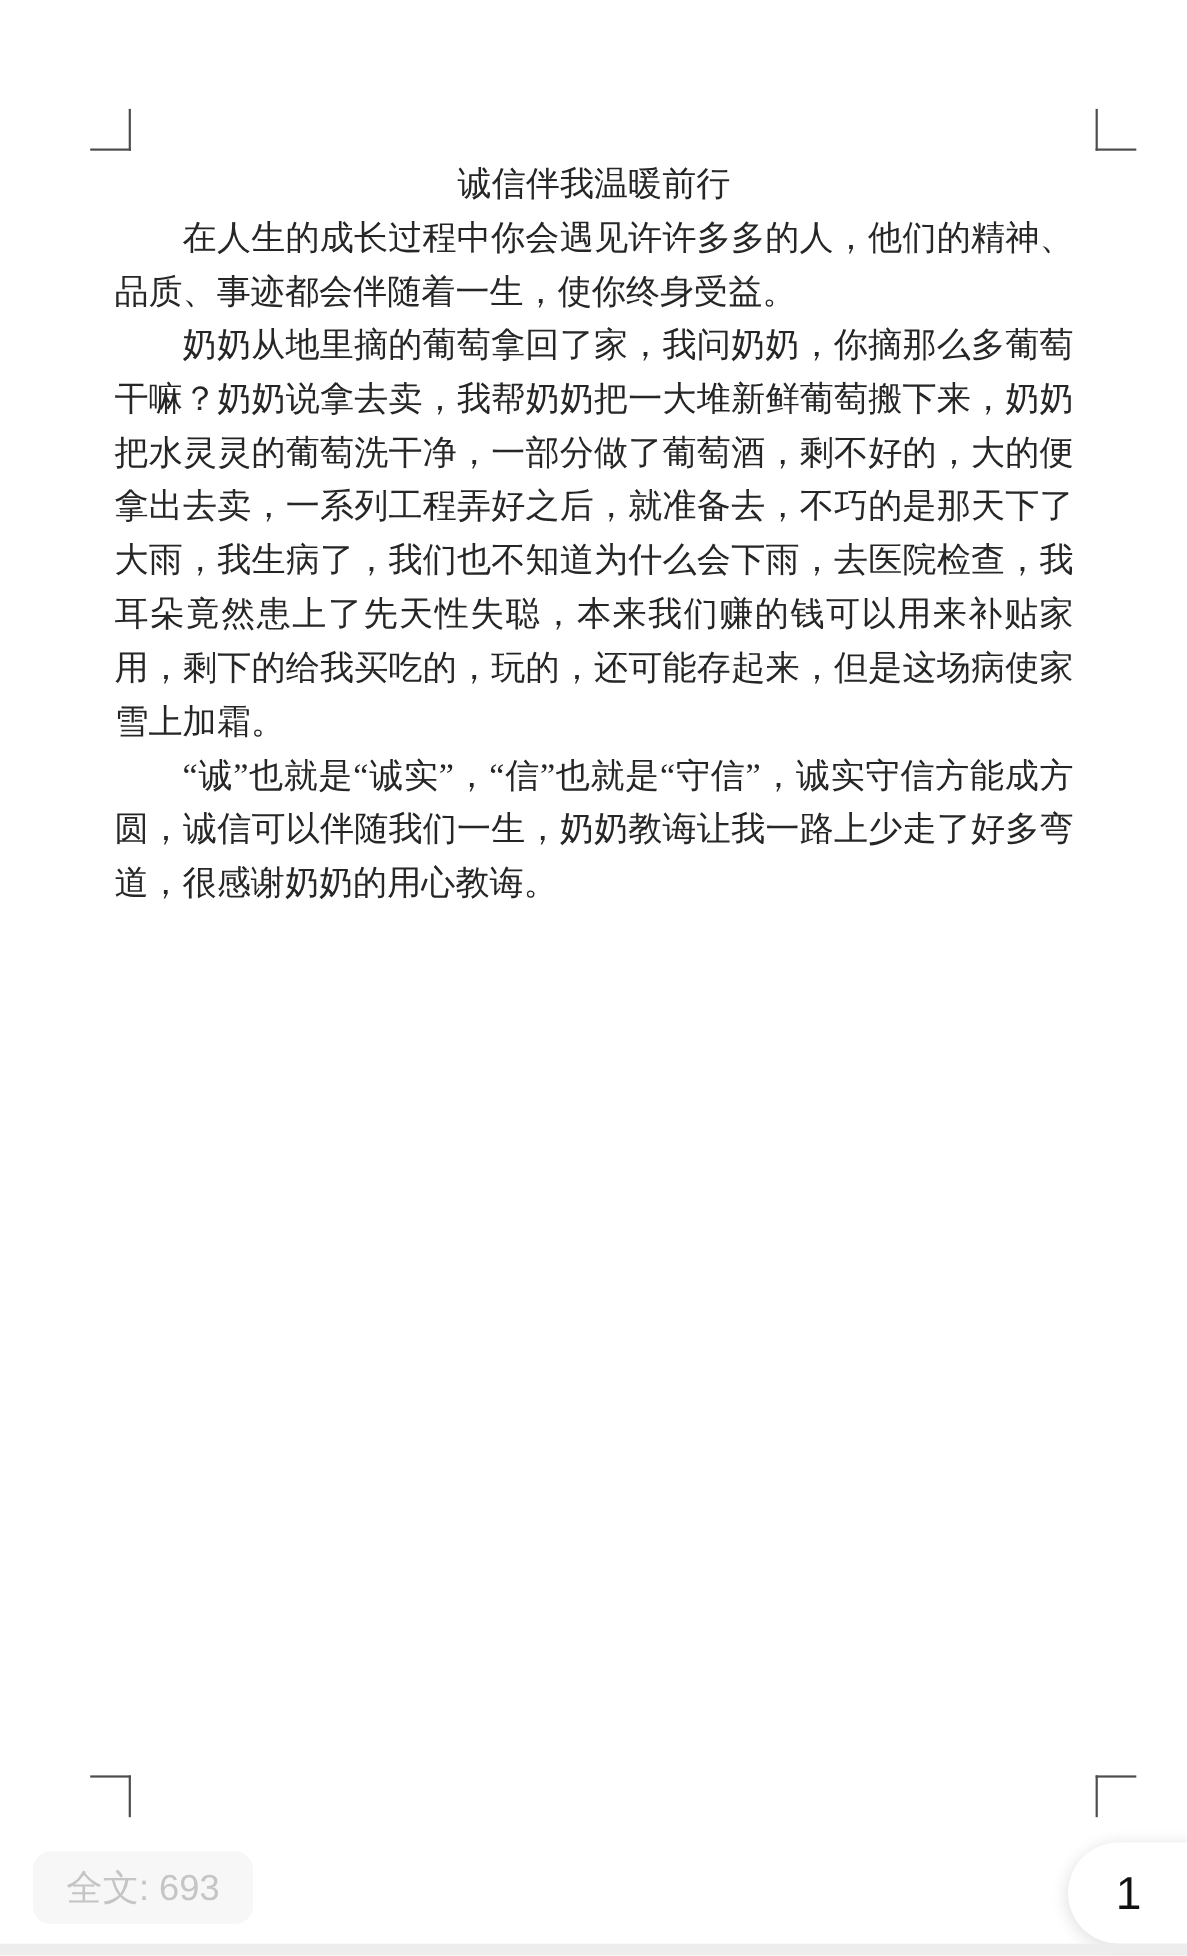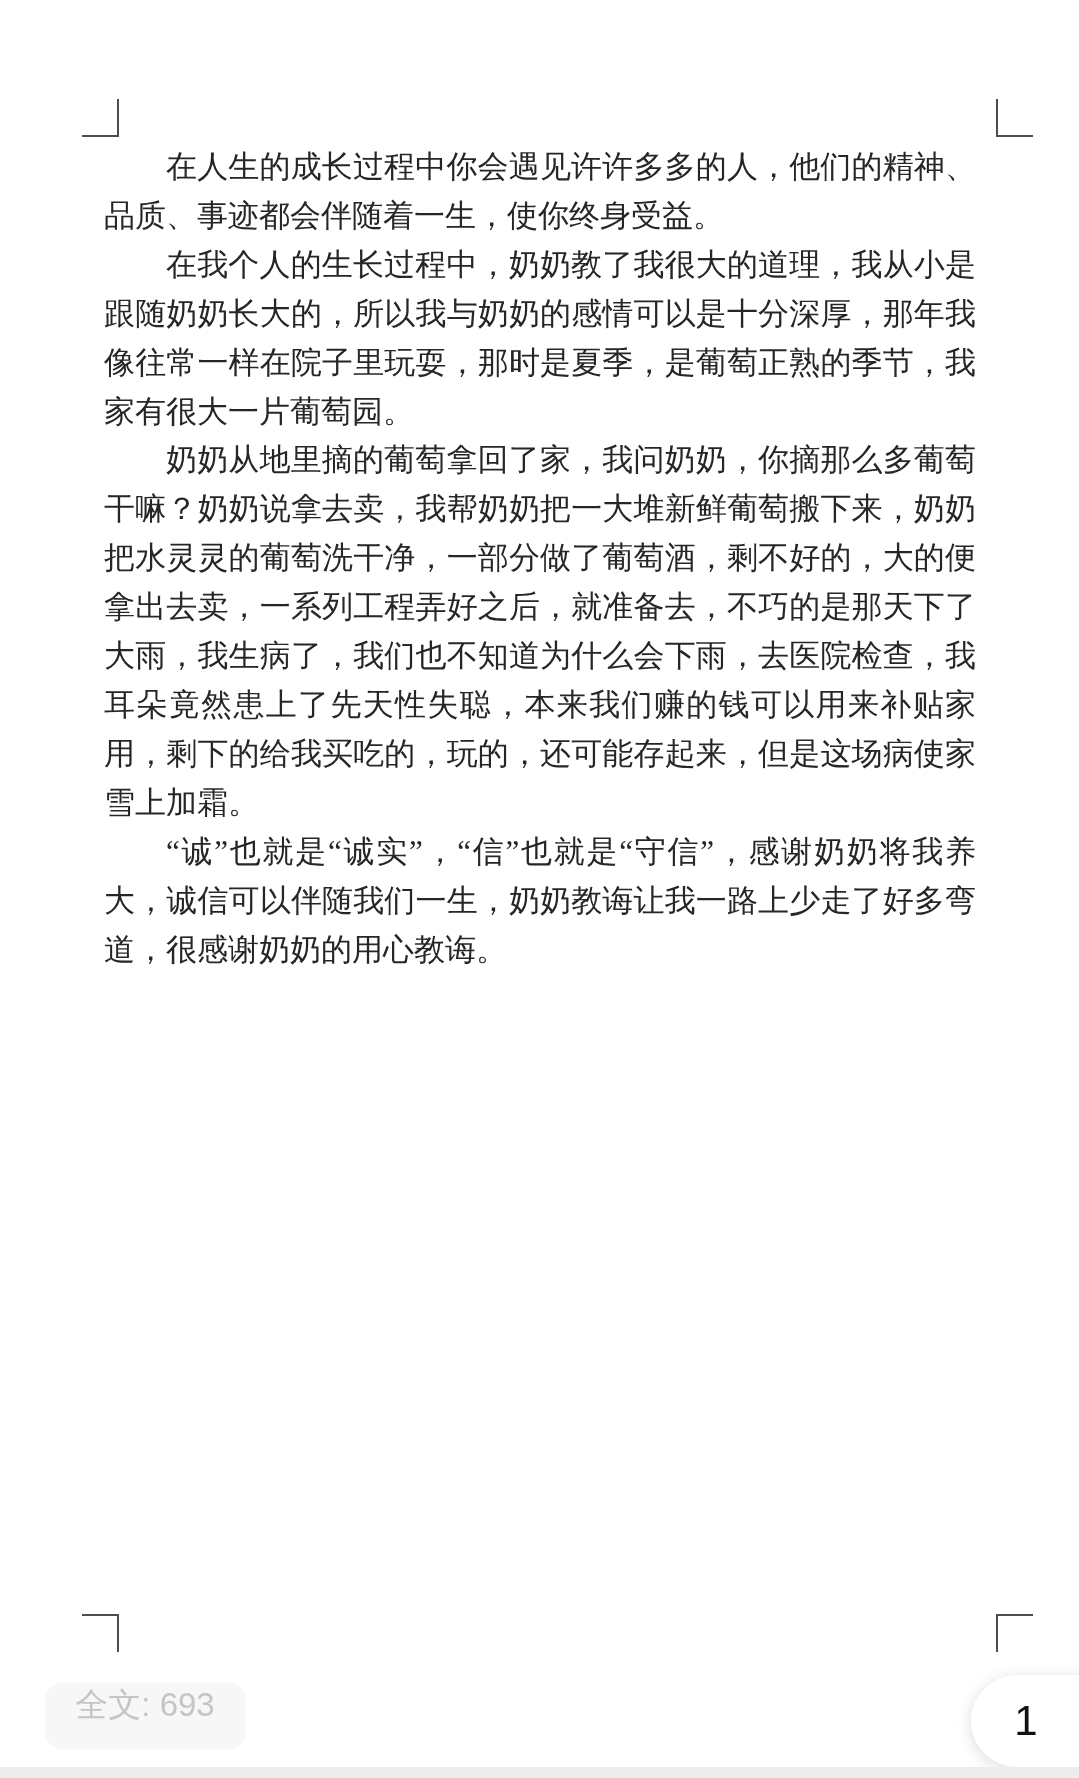--- a/index.html
+++ b/index.html
@@ -37,25 +37,25 @@
   .para {
     text-align:justify;
     word-break:break-all;
     text-indent:2em;
     font-family:Liberation Serif, serif;
   }
   .para.no-indent { text-indent:0; }
 
   .wordcount {
     position:absolute;
-    left:45px; top:1683px;
+    left:30px; top:1683px;
     width:200px; height:66px;
     background:#f7f7f7;
     border-radius:16px;
-    display:flex; align-items:flex-start; justify-content:center;
+    display:flex; align-items:center; justify-content:center;
     color:#c5c5c5;
     font-size:33px;
   }
 
   .page-pill {
     position:absolute;
     left:971px; top:1675px;
     width:132px; height:92px;
     background:#ffffff;
     border-radius:46px 0 0 46px;
@@ -77,24 +77,24 @@
 <body>
 
 <div class="screen">
 
   <div class="crop tl"></div>
   <div class="crop tr"></div>
   <div class="crop bl"></div>
   <div class="crop br"></div>
 
   <div class="content">
+    <h1 class="doc-title">诚信伴我温暖前行</h1>
     <p class="para">在人生的成长过程中你会遇见许许多多的人，他们的精神、品质、事迹都会伴随着一生，使你终身受益。</p>
-    <p class="para">在我个人的生长过程中，奶奶教了我很大的道理，我从小是跟随奶奶长大的，所以我与奶奶的感情可以是十分深厚，那年我像往常一样在院子里玩耍，那时是夏季，是葡萄正熟的季节，我家有很大一片葡萄园。</p>
     <p class="para">奶奶从地里摘的葡萄拿回了家，我问奶奶，你摘那么多葡萄干嘛？奶奶说拿去卖，我帮奶奶把一大堆新鲜葡萄搬下来，奶奶把水灵灵的葡萄洗干净，一部分做了葡萄酒，剩不好的，大的便拿出去卖，一系列工程弄好之后，就准备去，不巧的是那天下了大雨，我生病了，我们也不知道为什么会下雨，去医院检查，我耳朵竟然患上了先天性失聪，本来我们赚的钱可以用来补贴家用，剩下的给我买吃的，玩的，还可能存起来，但是这场病使家雪上加霜。</p>
-    <p class="para">“诚”也就是“诚实”，“信”也就是“守信”，感谢奶奶将我养大，诚信可以伴随我们一生，奶奶教诲让我一路上少走了好多弯道，很感谢奶奶的用心教诲。</p>
+    <p class="para">“诚”也就是“诚实”，“信”也就是“守信”，诚实守信方能成方圆，诚信可以伴随我们一生，奶奶教诲让我一路上少走了好多弯道，很感谢奶奶的用心教诲。</p>
   </div>
 
   <div class="wordcount">
     <span>全文: 693</span>
   </div>
 
   <div class="page-pill">
     <span>1</span>
   </div>
 

